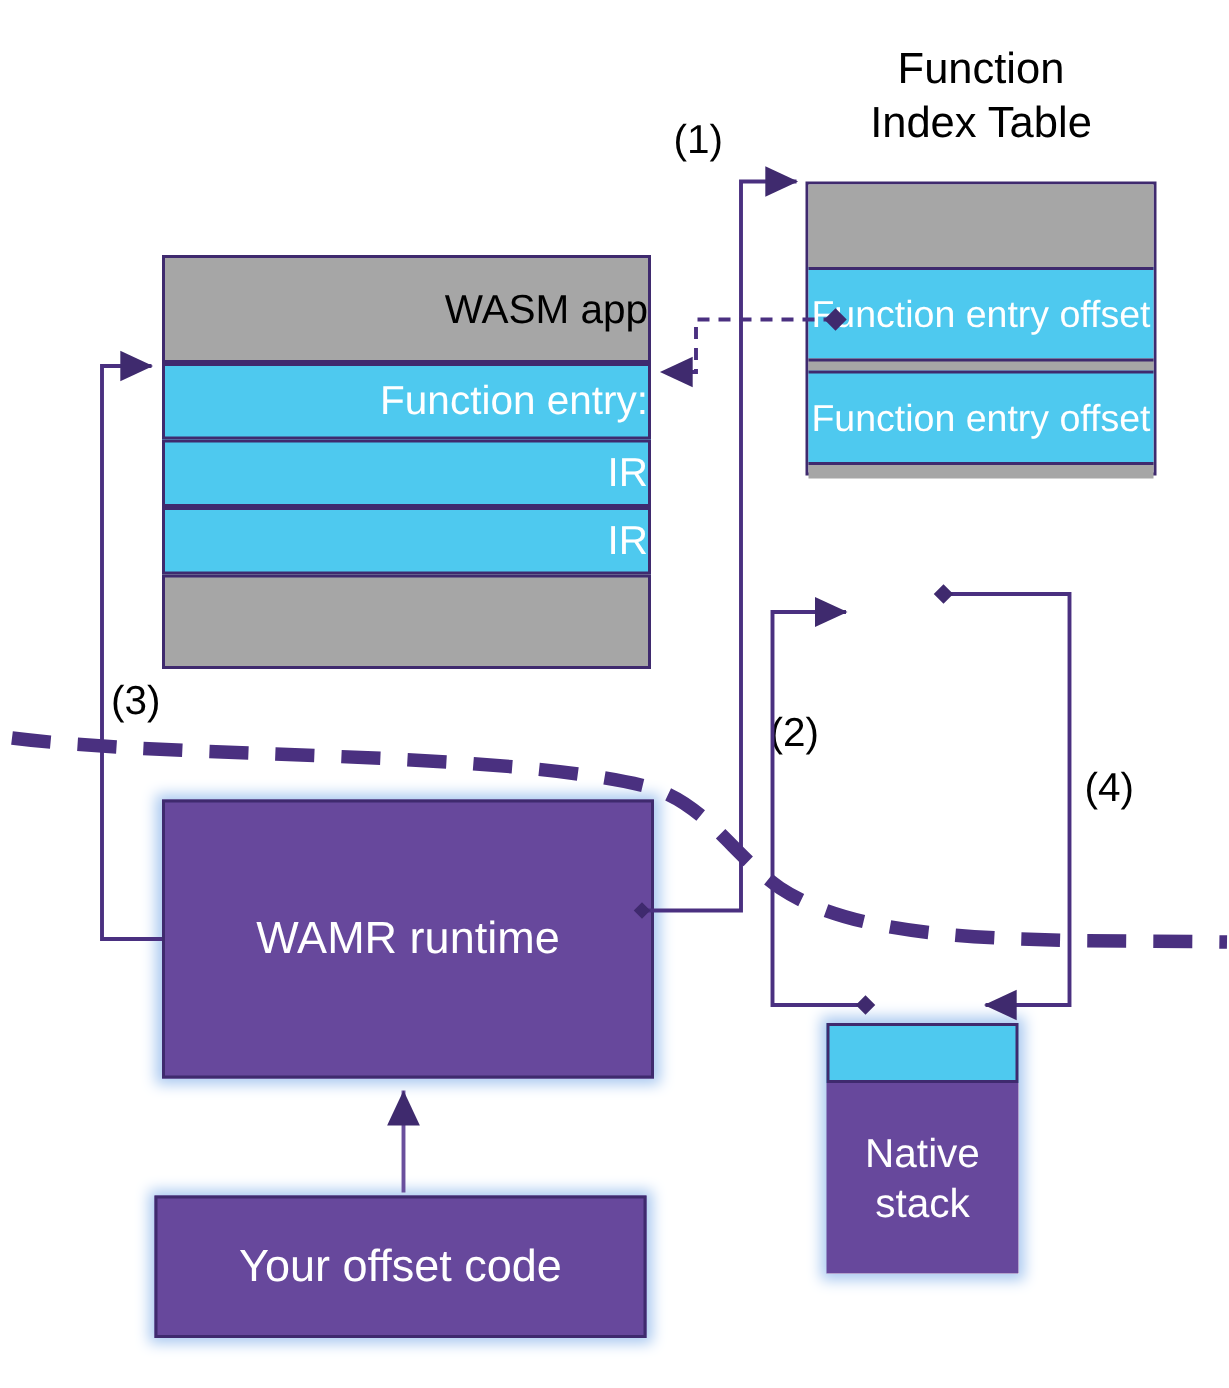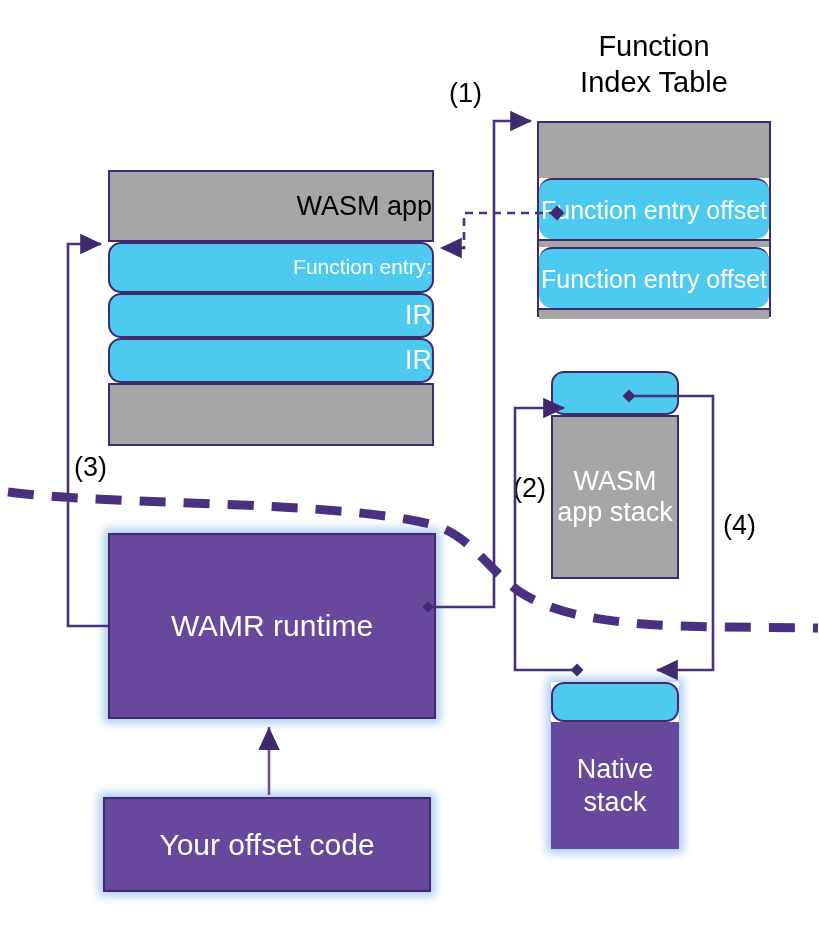--- a/index.html
+++ b/index.html
@@ -5,21 +5,21 @@
   html,body{margin:0;padding:0;background:#ffffff;}
   body{width:819px;height:925px;position:relative;overflow:hidden;
        font-family:"Liberation Sans","DejaVu Sans",sans-serif;}
   #stage{position:absolute;left:0;top:0;width:819px;height:823px;padding-left:36px;}
 
   .box{position:absolute;box-sizing:border-box;display:flex;align-items:center;
        justify-content:center;text-align:center;line-height:1.05;}
 
   
   .fill-gray   {background:#a6a6a6;}
-  .fill-cyan   {background:#4ec9ef;border-radius:13px;}
+  .fill-cyan   {background:#4ec9ef;}
   .fill-purple {background:#67489c;}
 
   .outline     {border:2.5px solid #3f2a6e;}
 
   .glow{box-shadow:0 0 9px 4px #a8c8f0;}
 
   
   .t-dark {color:#000000;}
   .t-white{color:#ffffff;}
 
@@ -53,21 +53,21 @@
   <div class="step" style="left:449px;top:78px;">(1)</div>
   <div class="step" style="left:513px;top:473px;">(2)</div>
   <div class="step" style="left:74px;top:452px;">(3)</div>
   <div class="step" style="left:723px;top:510px;">(4)</div>
 
   <div class="box" id="wasmapp">
     <div class="seg fill-gray" style="top:0px;   height:72px;">
       <span class="t-dark" style="font-size:27px;">WASM app</span>
     </div>
     <div class="seg fill-cyan" style="top:72px;  height:51px;">
-      <span class="t-white" style="font-size:21px;">Function entry:</span>
+      <span class="t-white" style="font-size:27px;">Function entry:</span>
     </div>
     <div class="seg fill-cyan" style="top:123px; height:45px;">
       <span class="t-white" style="font-size:27px;">IR</span>
     </div>
     <div class="seg fill-cyan" style="top:168px; height:45px;">
       <span class="t-white" style="font-size:27px;">IR</span>
     </div>
     <div class="seg fill-gray" style="top:213px; height:63px;">
       <span class="t-dark" style="font-size:27px;"></span>
     </div>
@@ -84,29 +84,20 @@
       <span></span>
     </div>
     <div class="seg fill-cyan" style="top:124px; height:61px;border-top:2.5px solid #3f2a6e;">
       <span class="t-white" style="font-size:25px;line-height:1.12;">Function entry offset</span>
     </div>
     <div class="seg fill-gray" style="top:185px; height:11px;border-top:2.5px solid #3f2a6e;">
       <span></span>
     </div>
   </div>
 
-  <div class="box" style="left:551px;top:371px;width:128px;height:208px;">
-    <div class="box outline fill-cyan" style="left:0;top:0;width:128px;height:44px;">
-      <span></span>
-    </div>
-    <div class="box outline fill-gray" style="left:0;top:44px;width:128px;height:164px;">
-      <span class="t-white" style="font-size:27px;line-height:1.15;white-space:pre-line;">WASM
-app stack</span>
-    </div>
-  </div>
 
   <div class="box glow" style="left:551px;top:650px;width:128px;height:167px;margin-top:32px;">
     <div class="box outline fill-cyan" style="left:0;top:0;width:128px;height:40px;">
       <span></span>
     </div>
     <div class="box fill-purple" style="left:0;top:40px;width:128px;height:127px;">
       <span class="t-white" style="font-size:27px;line-height:1.2;white-space:pre-line;">Native
 stack</span>
     </div>
   </div>

